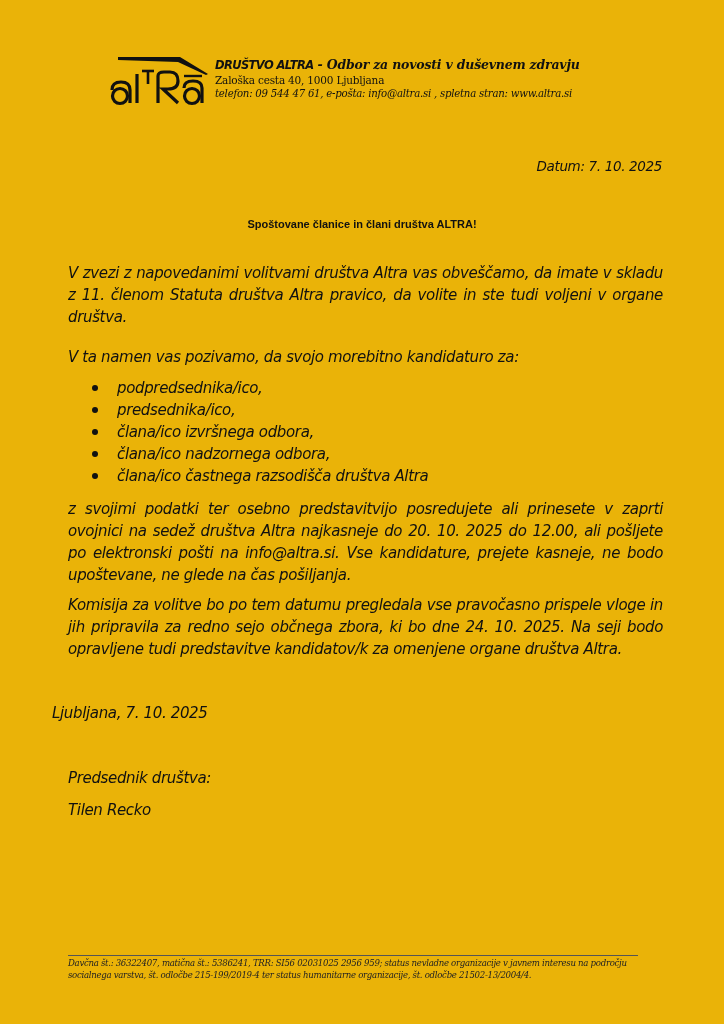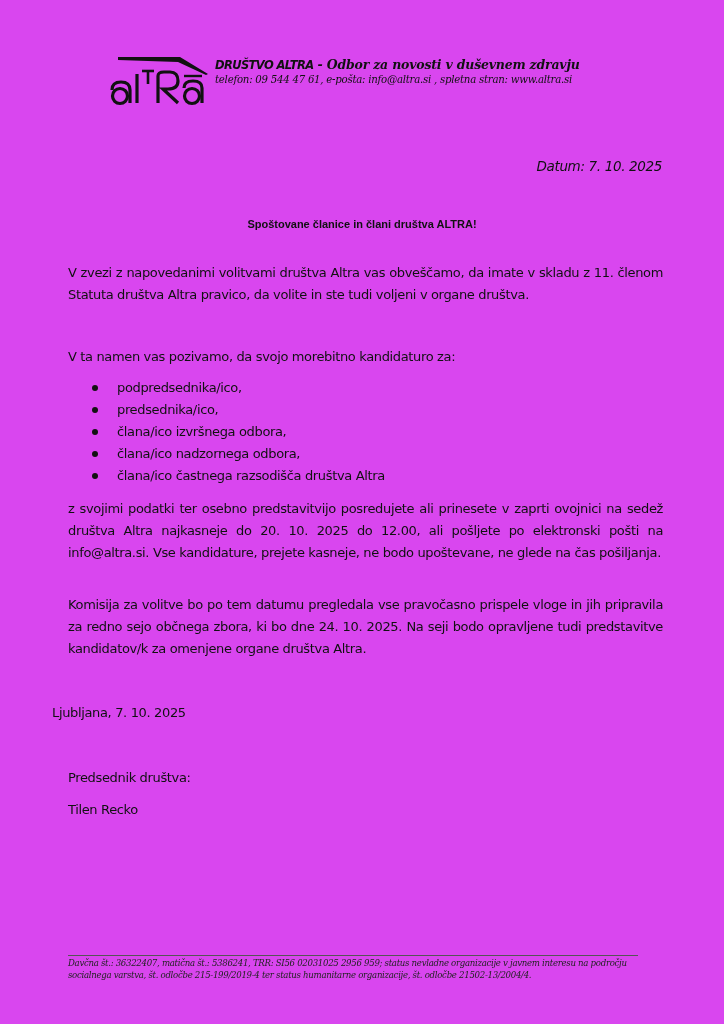--- a/index.html
+++ b/index.html
@@ -12,21 +12,21 @@
       height: 1024px;
       position: relative;
       overflow: hidden;
       color: #111111;
       font-family: "DejaVu Sans", sans-serif;
     }
     .page {
       position: absolute;
       left: 0; top: 0;
       width: 724px; height: 1024px;
-      background: #d946ef;
+      background: #eab308;
     }
 
     
     .letterhead {
       position: absolute;
       left: 108px;
       top: 54px;
       width: 500px;
       height: 56px;
     }
@@ -67,23 +67,24 @@
     .org-contact {
       font-size: 10.2px;
       line-height: 14px;
       white-space: nowrap;
       letter-spacing: -0.25px;
     }
 
     
     .text {
       font-family: "DejaVu Sans", sans-serif;
-      font-size: 13px;
+      font-size: 15px;
       letter-spacing: -0.35px;
       color: #111111;
+      font-style: italic;
     }
     .date-top {
       position: absolute;
       right: 62px;
       top: 158px;
       font-style: italic;
       font-size: 13.5px;
     }
     .salutation {
       position: absolute;
@@ -201,20 +202,21 @@
 
       <line x1="76" y1="22" x2="94" y2="22" stroke="#111111" stroke-width="2.4"></line>
       <path d="M76,34 Q76,27 85,27 Q94,27 94,34 L94,49" fill="none" stroke="#111111" stroke-width="3.2"></path>
       <circle cx="84" cy="42" r="7.5" fill="none" stroke="#111111" stroke-width="3.2"></circle>
     </svg>
 
     <div class="org-block">
       <div class="org-title">
         <span class="org-name">DRUŠTVO ALTRA</span><span> - Odbor za novosti v duševnem  zdravju</span>
       </div>
+      <div class="org-address">Zaloška cesta 40, 1000 Ljubljana</div>
       <div class="org-contact">telefon: 09 544 47 61, e-pošta: info@altra.si , spletna stran: www.altra.si</div>
     </div>
   </div>
 
   <div class="text date-top">Datum: 7. 10. 2025</div>
 
   <div class="salutation">Spoštovane članice in člani društva ALTRA!</div>
 
   <p class="text para p1">V zvezi z napovedanimi volitvami društva Altra vas obveščamo, da imate v skladu z 11. členom Statuta društva Altra pravico, da volite in ste tudi voljeni v organe društva.</p>
   <p class="text para p2">V ta namen vas pozivamo, da svojo morebitno kandidaturo za:</p>

